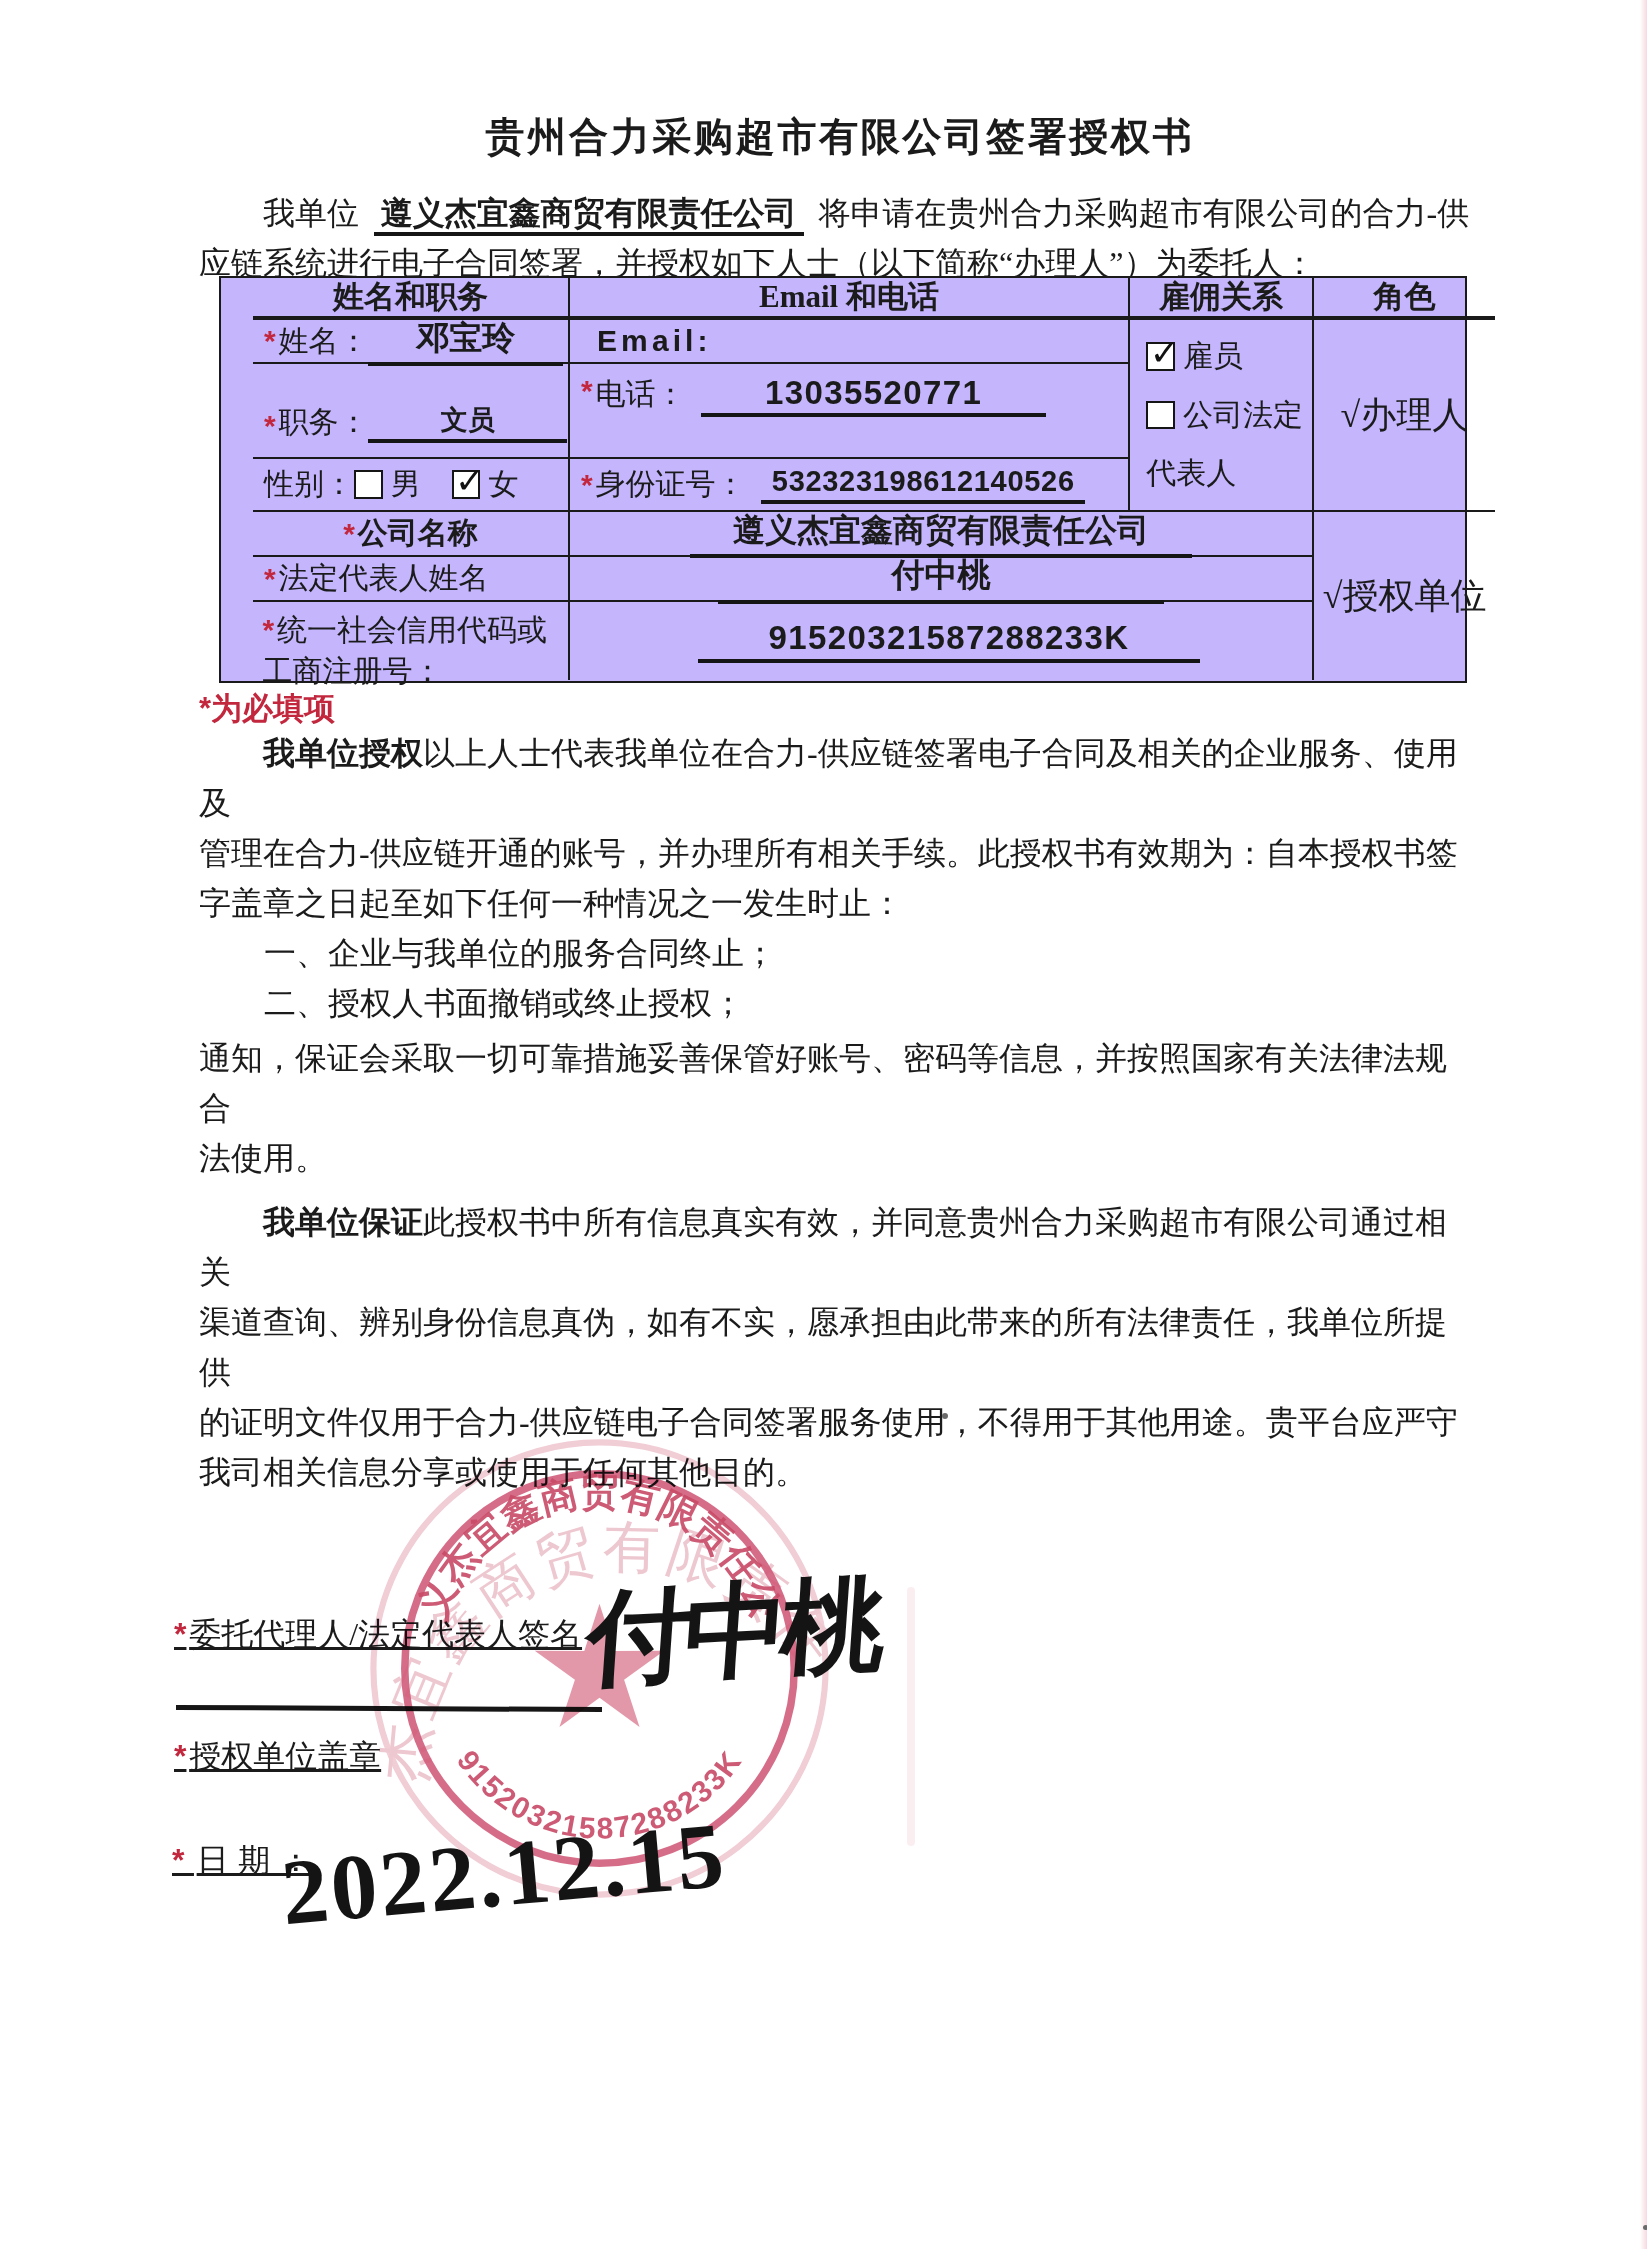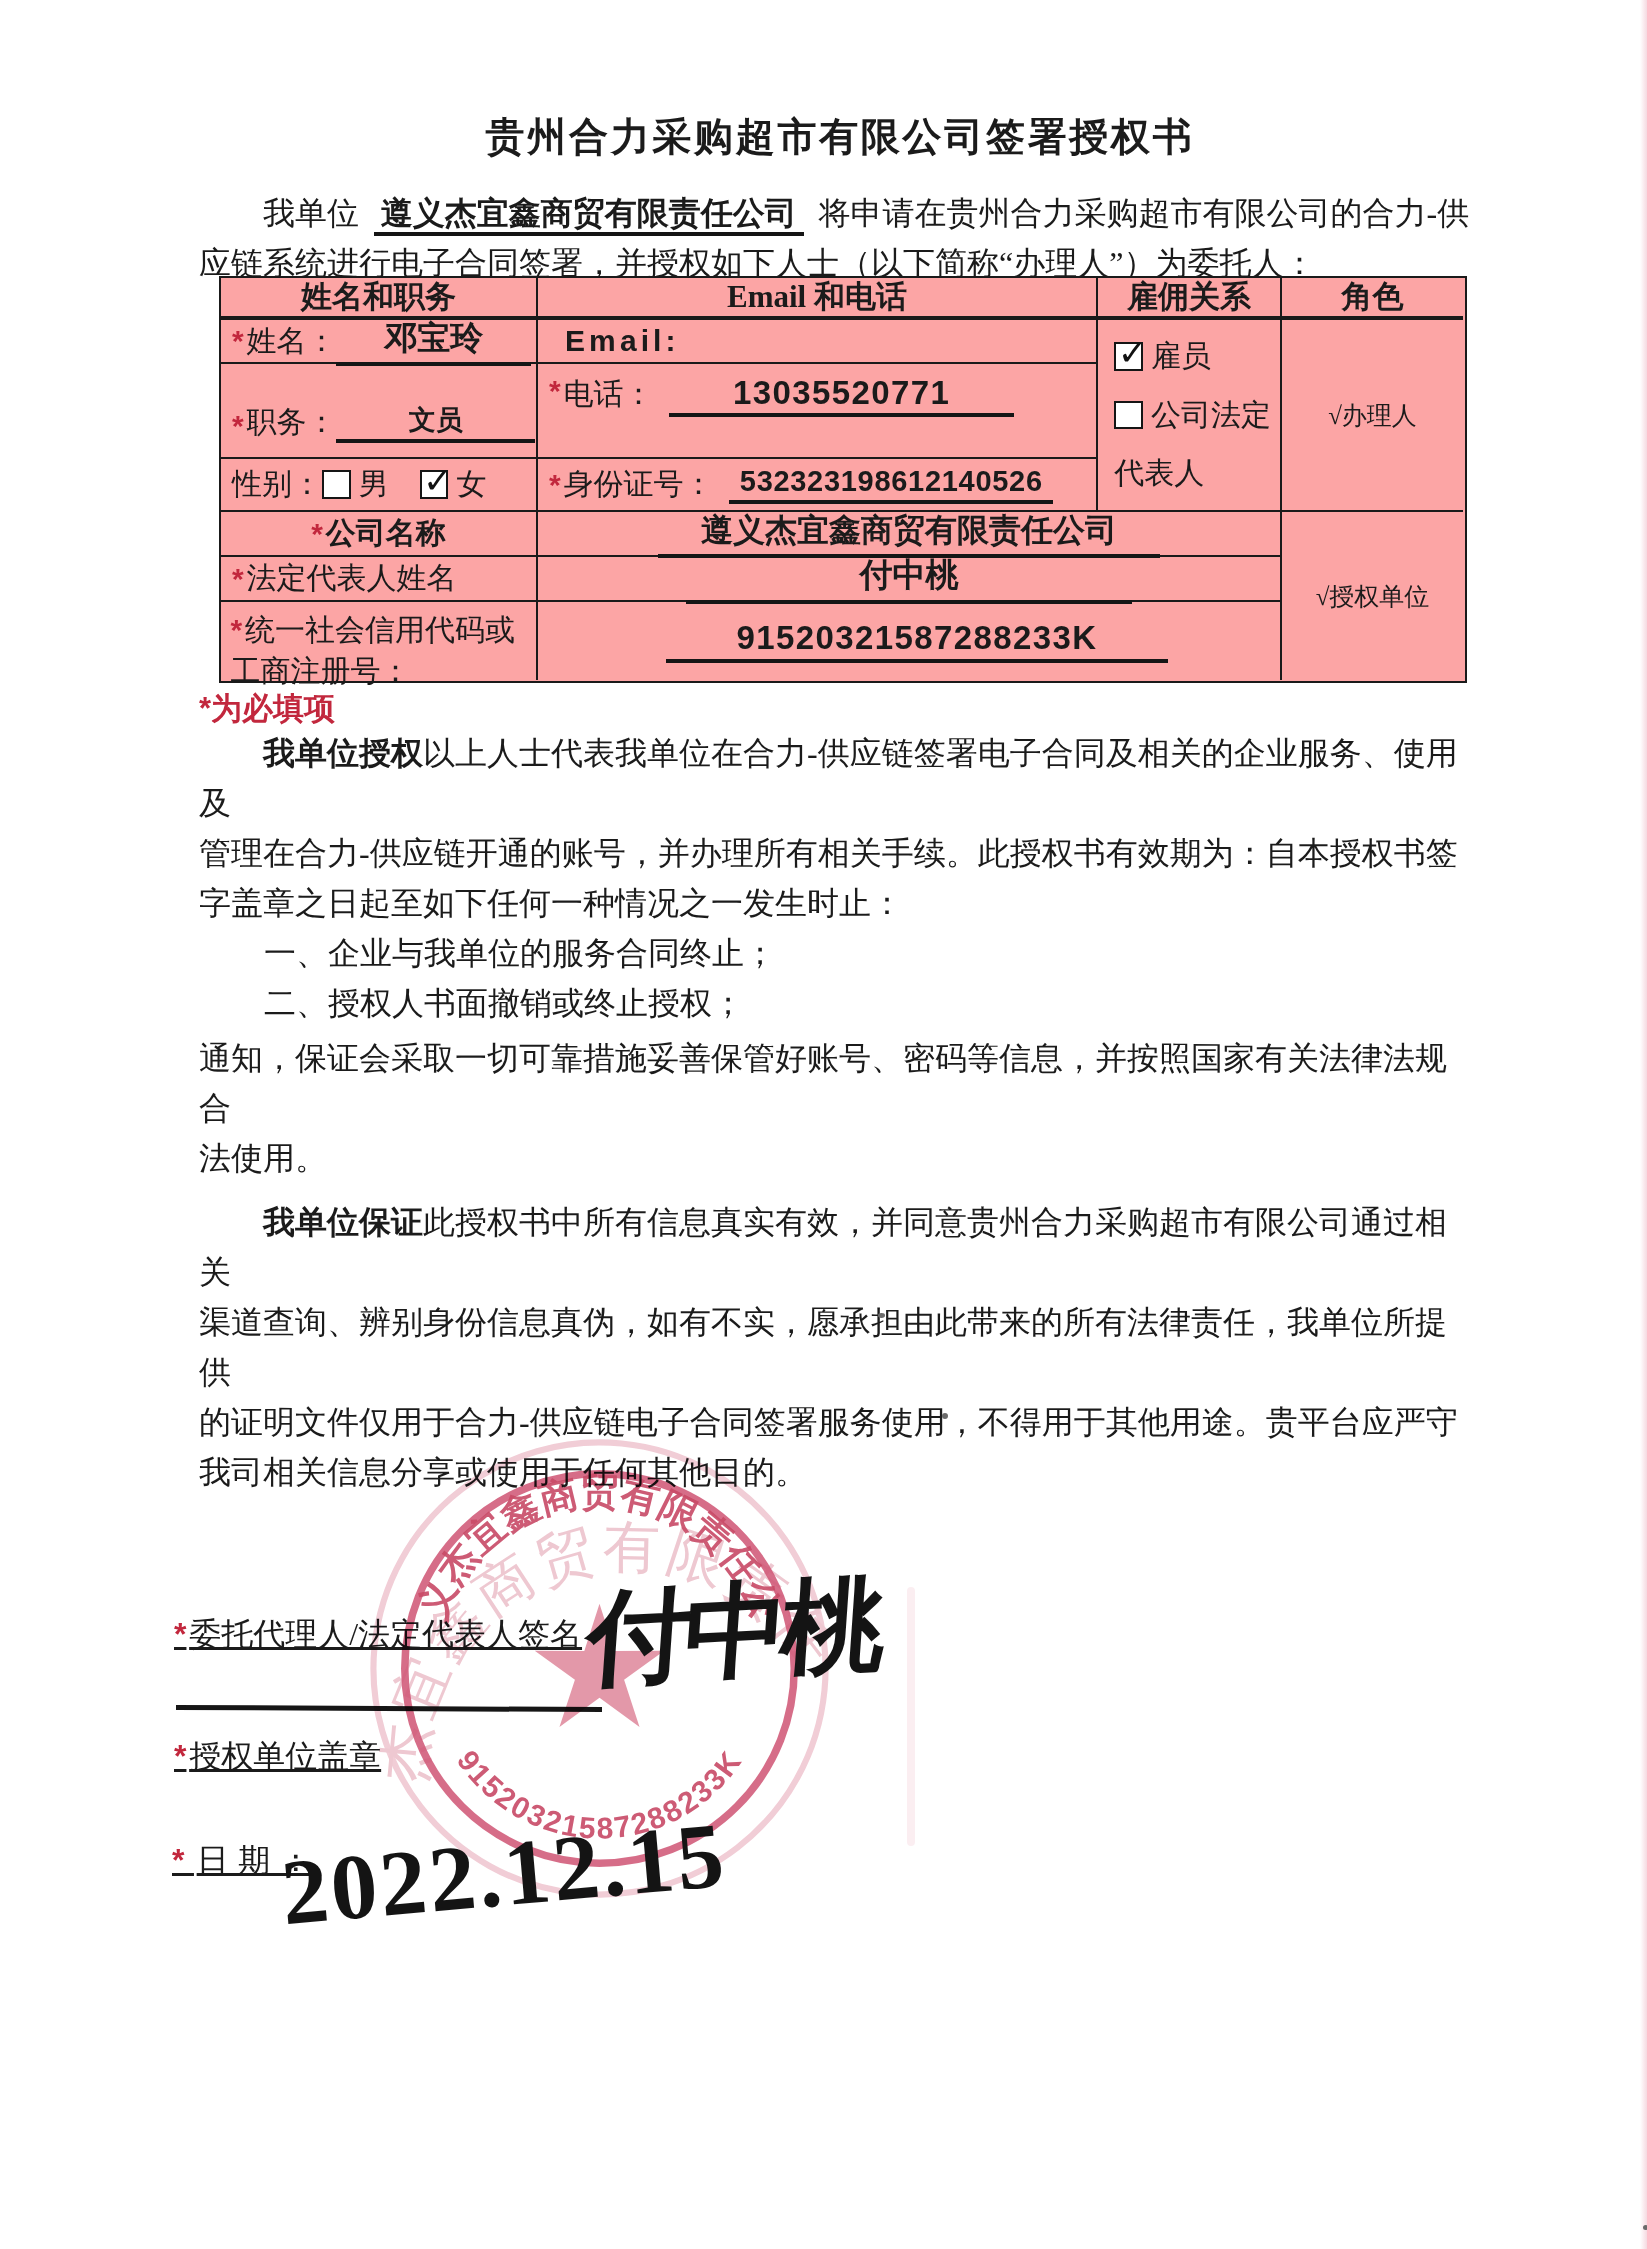--- a/index.html
+++ b/index.html
@@ -15,21 +15,21 @@
   .intro .line{white-space:nowrap;}
   .ind{display:inline-block;width:64px;}
   .u-company{font-weight:700;border-bottom:4.1px solid #151515;padding:0 6.8px 1.4px 6.8px;}
   .sp{display:inline-block;width:15px;}
 
   
   .auth-table{
     position:absolute;left:219px;top:276px;width:1248px;height:407px;
     display:grid;grid-template-columns:317px 560px 184px 181px;
     grid-template-rows:42px 44px 95px 53px 45px 45px 78px;
-    border:2.7px solid #1a1a1a;box-sizing:border-box;background:#fca5a5;
+    border:2.7px solid #1a1a1a;box-sizing:border-box;background:#c4b5fd;padding-left:32px;
   }
   .cell{
     display:flex;align-items:center;box-sizing:border-box;font-size:30px;
     border-right:2.7px solid #1a1a1a;border-bottom:2.7px solid #1a1a1a;
     padding:2.7px 11px;white-space:nowrap;overflow:visible;
   }
   .cell.hdr{justify-content:center;font-weight:700;font-size:31px;border-bottom-width:4.1px;}
   .cell.nr{border-right:none;}
   .cell.nb{border-bottom:none;}
   .cell.cen{justify-content:center;}
@@ -37,21 +37,21 @@
   .cell.vtop{align-items:flex-start;padding-top:9.5px;}
   .star{color:#c2273d;font-weight:700;margin-right:2.7px;font-family:"Liberation Sans",sans-serif;}
   .val-u{border-bottom:4.1px solid #151515;text-align:center;font-weight:700;padding:0 12.3px 1.4px 12.3px;}
   .num{font-family:"Liberation Sans",sans-serif;font-weight:700;letter-spacing:1.4px;margin-left:16px;}
   .cb{display:inline-block;width:24.5px;height:24.5px;border:2.7px solid #151515;margin-right:8.2px;
       position:relative;flex:none;background:#fff;}
   .cb .tick{position:absolute;left:1.4px;top:-11px;font-size:35px;font-weight:700;color:#111;
       font-family:"DejaVu Sans",sans-serif;}
   .emp{flex-direction:column;align-items:flex-start;justify-content:center;gap:17.7px;padding-left:16.3px;}
   .emp .ln{display:flex;align-items:center;}
-  .role{justify-content:center;font-size:25px;}
+  .role{justify-content:center;font-size:36px;}
   .codecell{flex-direction:column;align-items:flex-start;justify-content:space-between;padding:8.2px 9.5px;}
 
   
   .bodyflow{position:absolute;left:199px;top:692px;width:1264px;font-size:32px;line-height:50px;}
   .req{color:#c2273d;font-weight:700;font-size:31px;line-height:33px;font-family:"Liberation Sans",sans-serif;}
   .para{margin:0;}
   .para .lead{font-weight:700;}
   .p1{margin-top:2.7px;}
   .p2{margin-top:5.4px;}
   .p3{margin-top:13.6px;}

